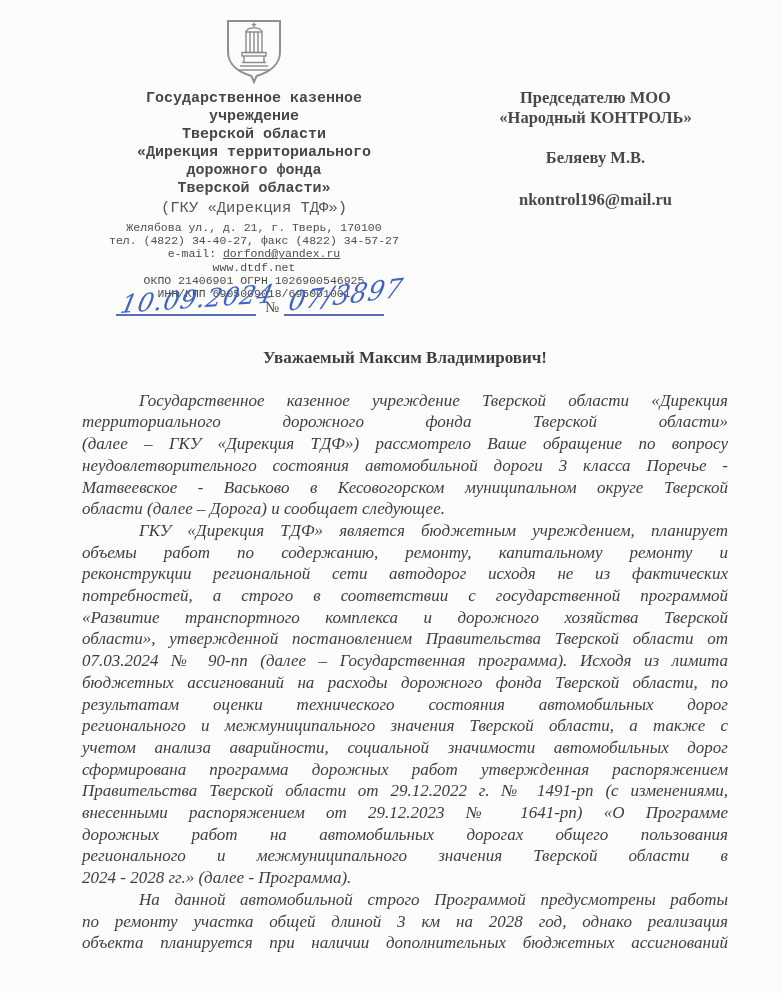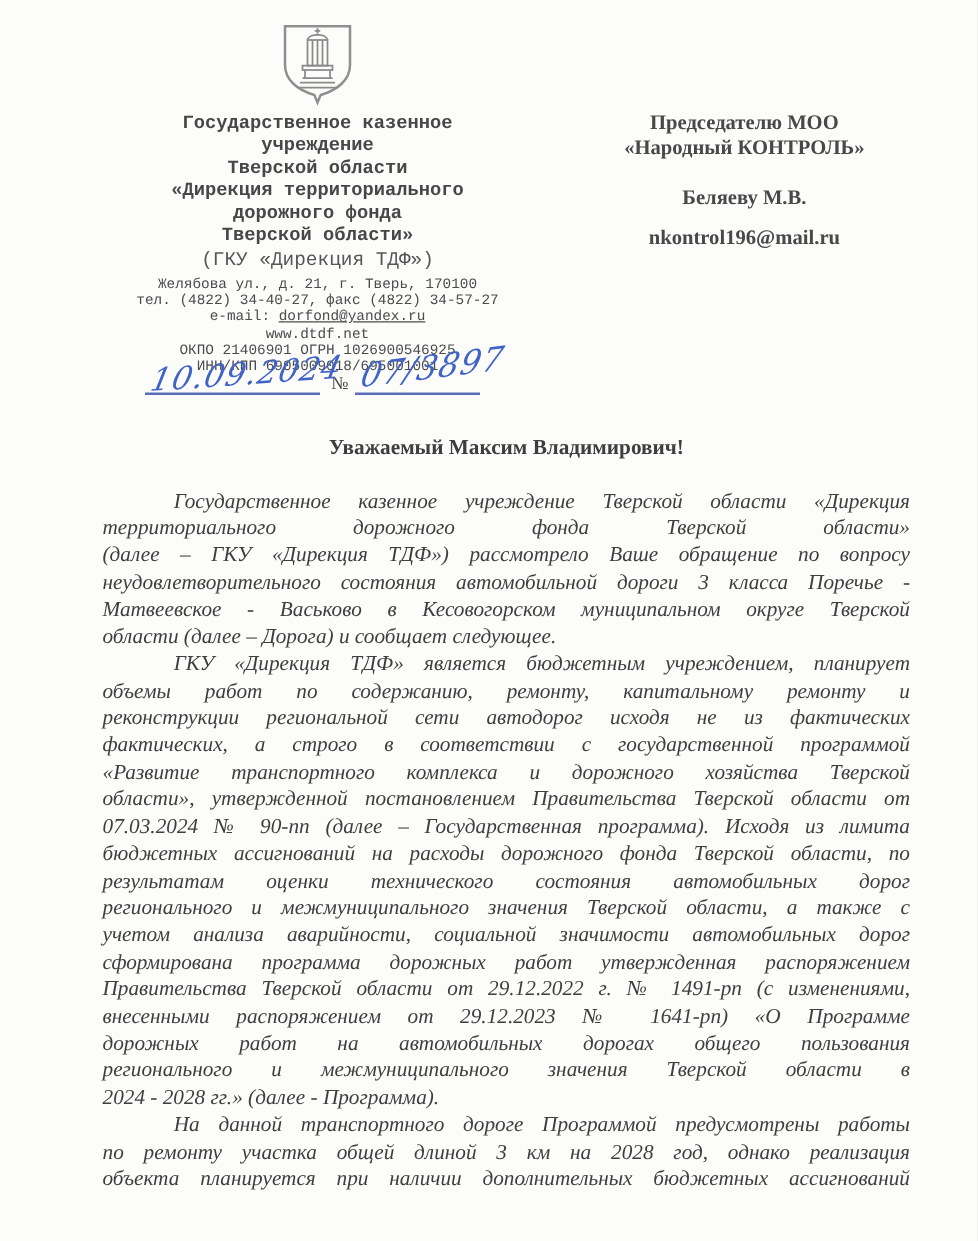--- a/index.html
+++ b/index.html
@@ -24,21 +24,21 @@
   .org-small { font-size:11.5px; line-height:13.2px; margin-top:3px; color:#4c4c4c; }
   .u { text-decoration:underline; }
 
   
   .lh-right {
     position:absolute; left:438px; top:88px; width:315px;
     text-align:center; font-weight:bold;
     font-size:16.5px; line-height:20px; color:#484848;
   }
   .rcp-name  { margin-top:20px; }
-  .rcp-email { margin-top:12px; }
+  .rcp-email { margin-top:22px; }
 
   
   .ref-row { position:absolute; left:116px; top:282px; height:40px; white-space:nowrap; }
   .hw-field {
     display:inline-block; position:relative; height:32px;
     border-bottom:2px solid #5a6db8; vertical-align:bottom;
   }
   .date-field { width:140px; }
   .num-field  { width:100px; }
   .hw {
@@ -133,35 +133,35 @@
         <div class="line">территориального дорожного фонда Тверской области»</div>
         <div class="line">(далее – ГКУ «Дирекция ТДФ») рассмотрело Ваше обращение по вопросу</div>
         <div class="line">неудовлетворительного состояния автомобильной дороги 3 класса Поречье -</div>
         <div class="line">Матвеевское - Васьково в Кесовогорском муниципальном округе Тверской</div>
         <div class="line lastline">области (далее – Дорога) и сообщает следующее.</div>
       </div>
       <div class="para">
         <div class="line first">ГКУ «Дирекция ТДФ» является бюджетным учреждением, планирует</div>
         <div class="line">объемы работ по содержанию, ремонту, капитальному ремонту и</div>
         <div class="line">реконструкции региональной сети автодорог исходя не из фактических</div>
-        <div class="line">фактических, а строго в соответствии с государственной программой</div>
+        <div class="line">потребностей, а строго в соответствии с государственной программой</div>
         <div class="line">«Развитие транспортного комплекса и дорожного хозяйства Тверской</div>
         <div class="line">области», утвержденной постановлением Правительства Тверской области от</div>
         <div class="line">07.03.2024 № 90-пп (далее – Государственная программа). Исходя из лимита</div>
         <div class="line">бюджетных ассигнований на расходы дорожного фонда Тверской области, по</div>
         <div class="line">результатам оценки технического состояния автомобильных дорог</div>
         <div class="line">регионального и межмуниципального значения Тверской области, а также с</div>
         <div class="line">учетом анализа аварийности, социальной значимости автомобильных дорог</div>
         <div class="line">сформирована программа дорожных работ утвержденная распоряжением</div>
         <div class="line">Правительства Тверской области от 29.12.2022 г. № 1491-рп (с изменениями,</div>
         <div class="line">внесенными распоряжением от 29.12.2023 № 1641-рп) «О Программе</div>
         <div class="line">дорожных работ на автомобильных дорогах общего пользования</div>
         <div class="line">регионального и межмуниципального значения Тверской области в</div>
         <div class="line lastline">2024 - 2028 гг.» (далее - Программа).</div>
       </div>
       <div class="para">
-        <div class="line first">На данной транспортного дороге Программой предусмотрены работы</div>
+        <div class="line first">На данной автомобильной строго Программой предусмотрены работы</div>
         <div class="line">по ремонту участка общей длиной 3 км на 2028 год, однако реализация</div>
         <div class="line">объекта планируется при наличии дополнительных бюджетных ассигнований</div>
       </div>
     </div>
 
 </div>
 
 </body></html>

